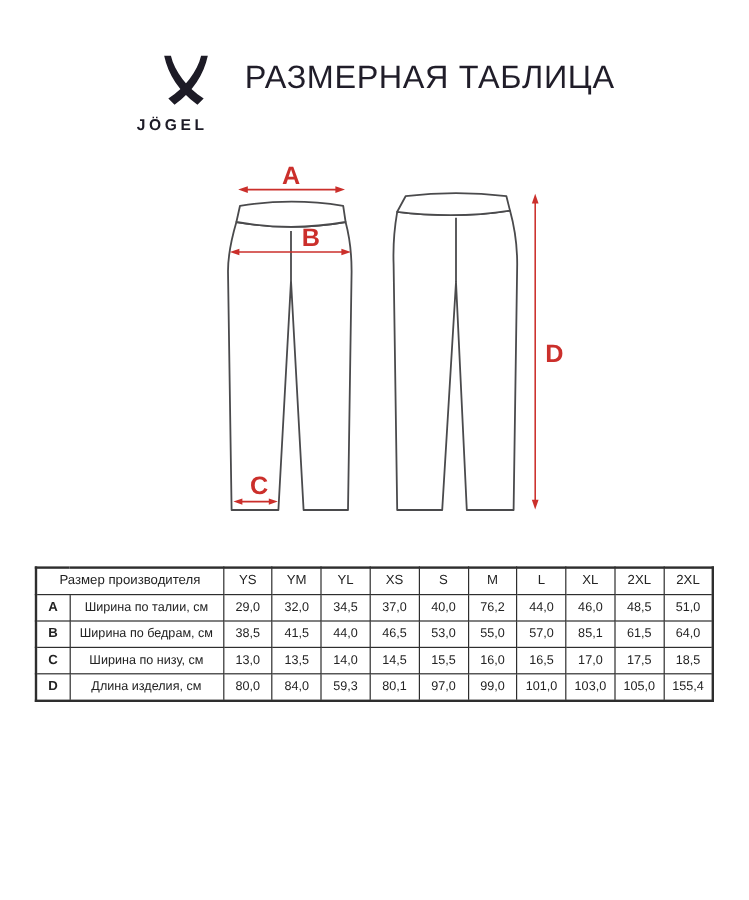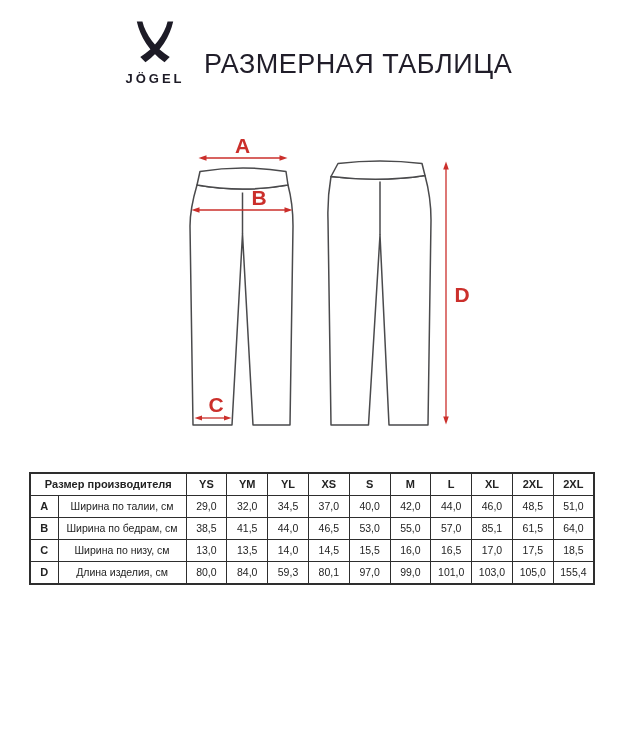--- a/index.html
+++ b/index.html
@@ -1,21 +1,21 @@
 <!DOCTYPE html>
 <html><head>
 <meta charset="utf-8">
 <style>
   html,body{margin:0;padding:0;}
   body{
     width:624px;height:750px;position:relative;background:#ffffff;
     font-family:"Liberation Sans",sans-serif;color:#222222;overflow:hidden;
   }
   
-  .logo{position:absolute;left:114px;top:20px;width:82px;text-align:center;color:#1d1b26;}
+  .logo{position:absolute;left:114px;top:45px;width:82px;color:#1d1b26;}
   .logo svg{display:block;margin:0 auto;}
   .wordmark{font-size:13px;font-weight:bold;letter-spacing:3px;margin-top:3px;color:#1d1b26;}
   .title{
     position:absolute;left:204px;top:49px;margin:0;
     font-size:27px;font-weight:400;letter-spacing:.5px;color:#201d29;white-space:nowrap;
   }
   
   .diagram{position:absolute;left:150px;top:130px;}
   .pants{fill:#ffffff;stroke:#4a4a4c;stroke-width:1.5;stroke-linejoin:round;}
   .pants-line{stroke:#4a4a4c;stroke-width:1.5;}
@@ -28,21 +28,21 @@
   
   .tablewrap{position:absolute;left:29px;top:472px;}
   table.size-table{
     border-collapse:collapse;table-layout:fixed;width:566px;
     font-size:10.5px;color:#232323;border:2px solid #2e2e2e;
   }
   .size-table td{
     border:1px solid #2e2e2e;height:21px;padding:0 1px;
     text-align:center;vertical-align:middle;line-height:1.05;
   }
-  .size-table .hdr td{font-weight:bold;font-size:11px;}
+  .size-table .hdr td{font-weight:normal;font-size:11px;}
   .size-table td.letter{font-weight:bold;font-size:11px;}
 </style>
 </head>
 <body>
 
 <div class="logo">
   <svg width="52" height="48" viewBox="0 0 60 52" aria-hidden="true">
     <path fill="#1d1b26" d="M9,0 C13,18 23,34 41,47 L47,41 C31,31 19,15 15.5,0 Z"></path>
     <path fill="#1d1b26" d="M51,0 C47,18 37,34 19,47 L13,41 C29,31 41,15 44.5,0 Z"></path>
   </svg>
@@ -125,21 +125,21 @@
         <td>2XL</td>
       </tr>
       <tr>
         <td class="letter">A</td>
         <td>Ширина по талии, см</td>
         <td>29,0</td>
         <td>32,0</td>
         <td>34,5</td>
         <td>37,0</td>
         <td>40,0</td>
-        <td>42,0</td>
+        <td>76,2</td>
         <td>44,0</td>
         <td>46,0</td>
         <td>48,5</td>
         <td>51,0</td>
       </tr>
       <tr>
         <td class="letter">B</td>
         <td>Ширина по бедрам, см</td>
         <td>38,5</td>
         <td>41,5</td>

